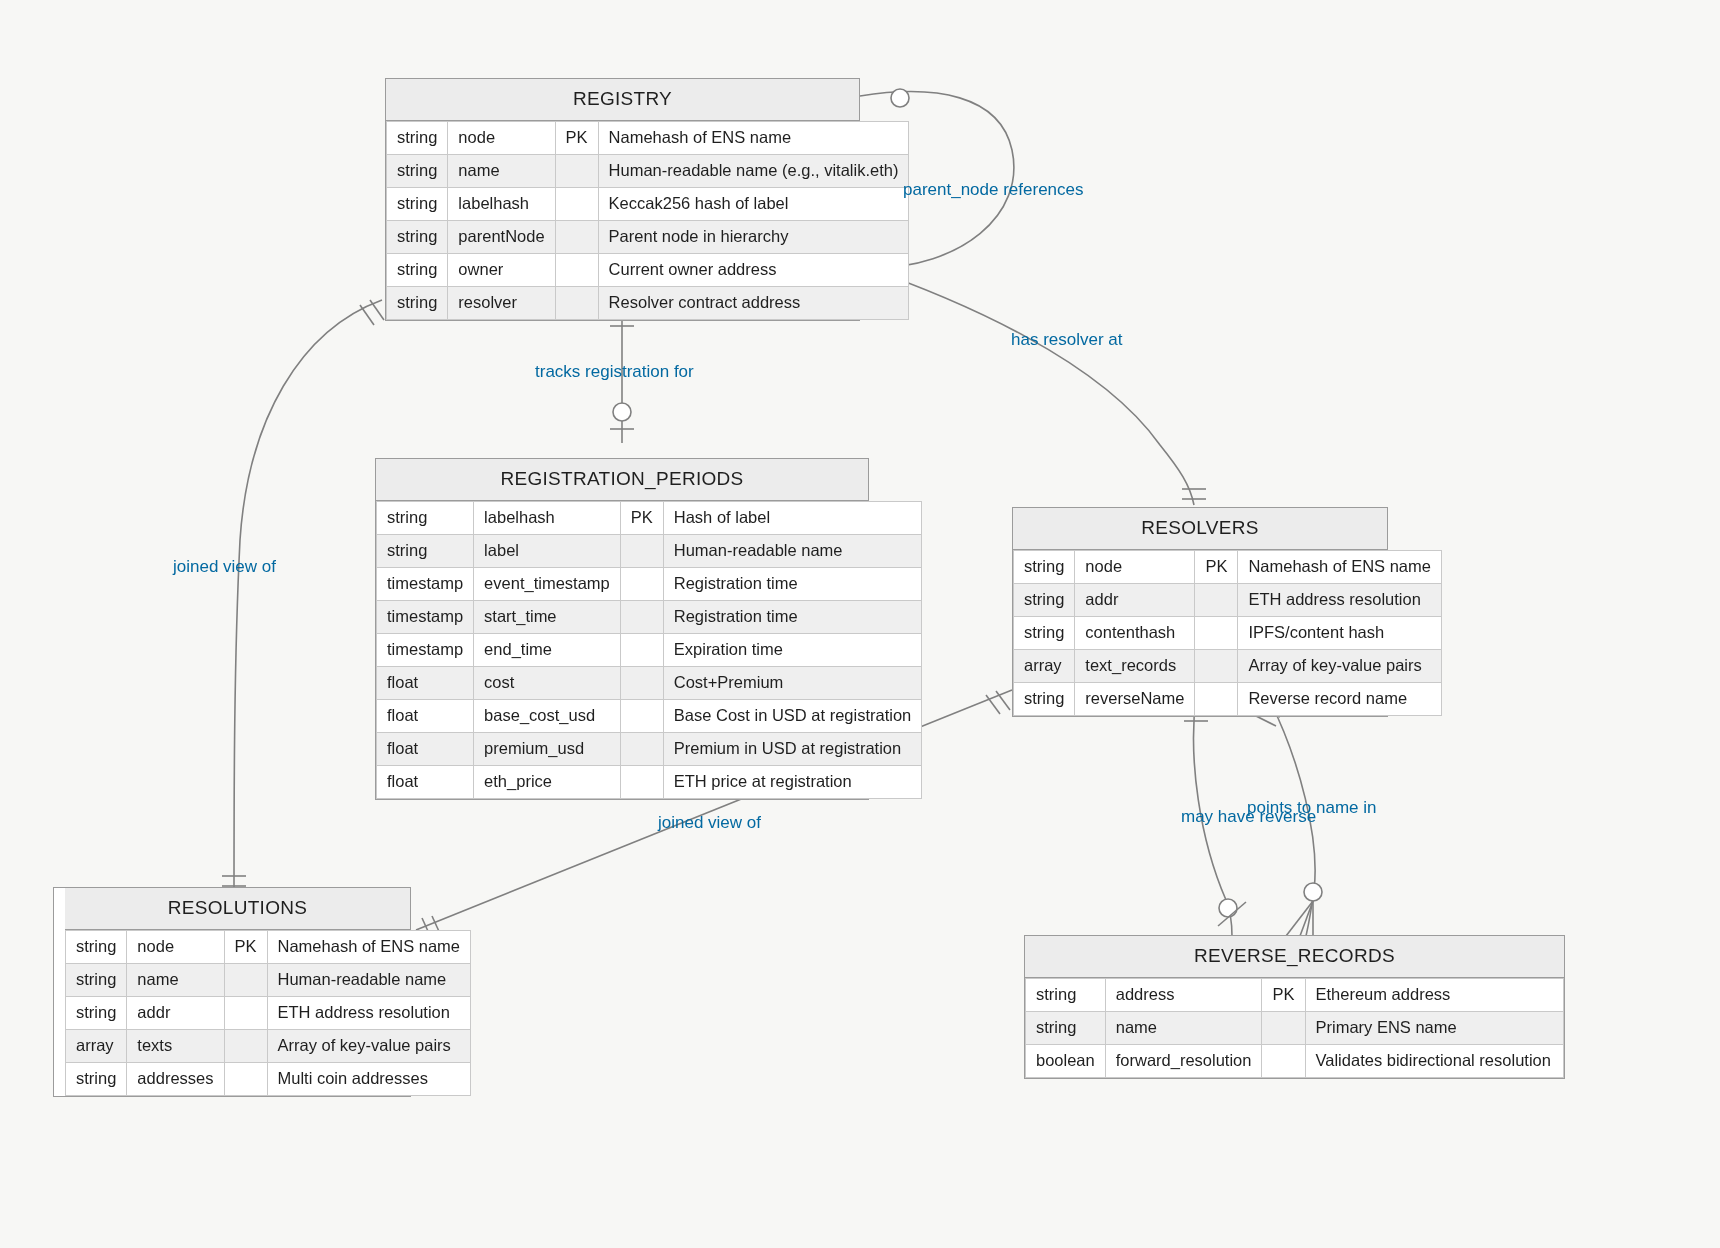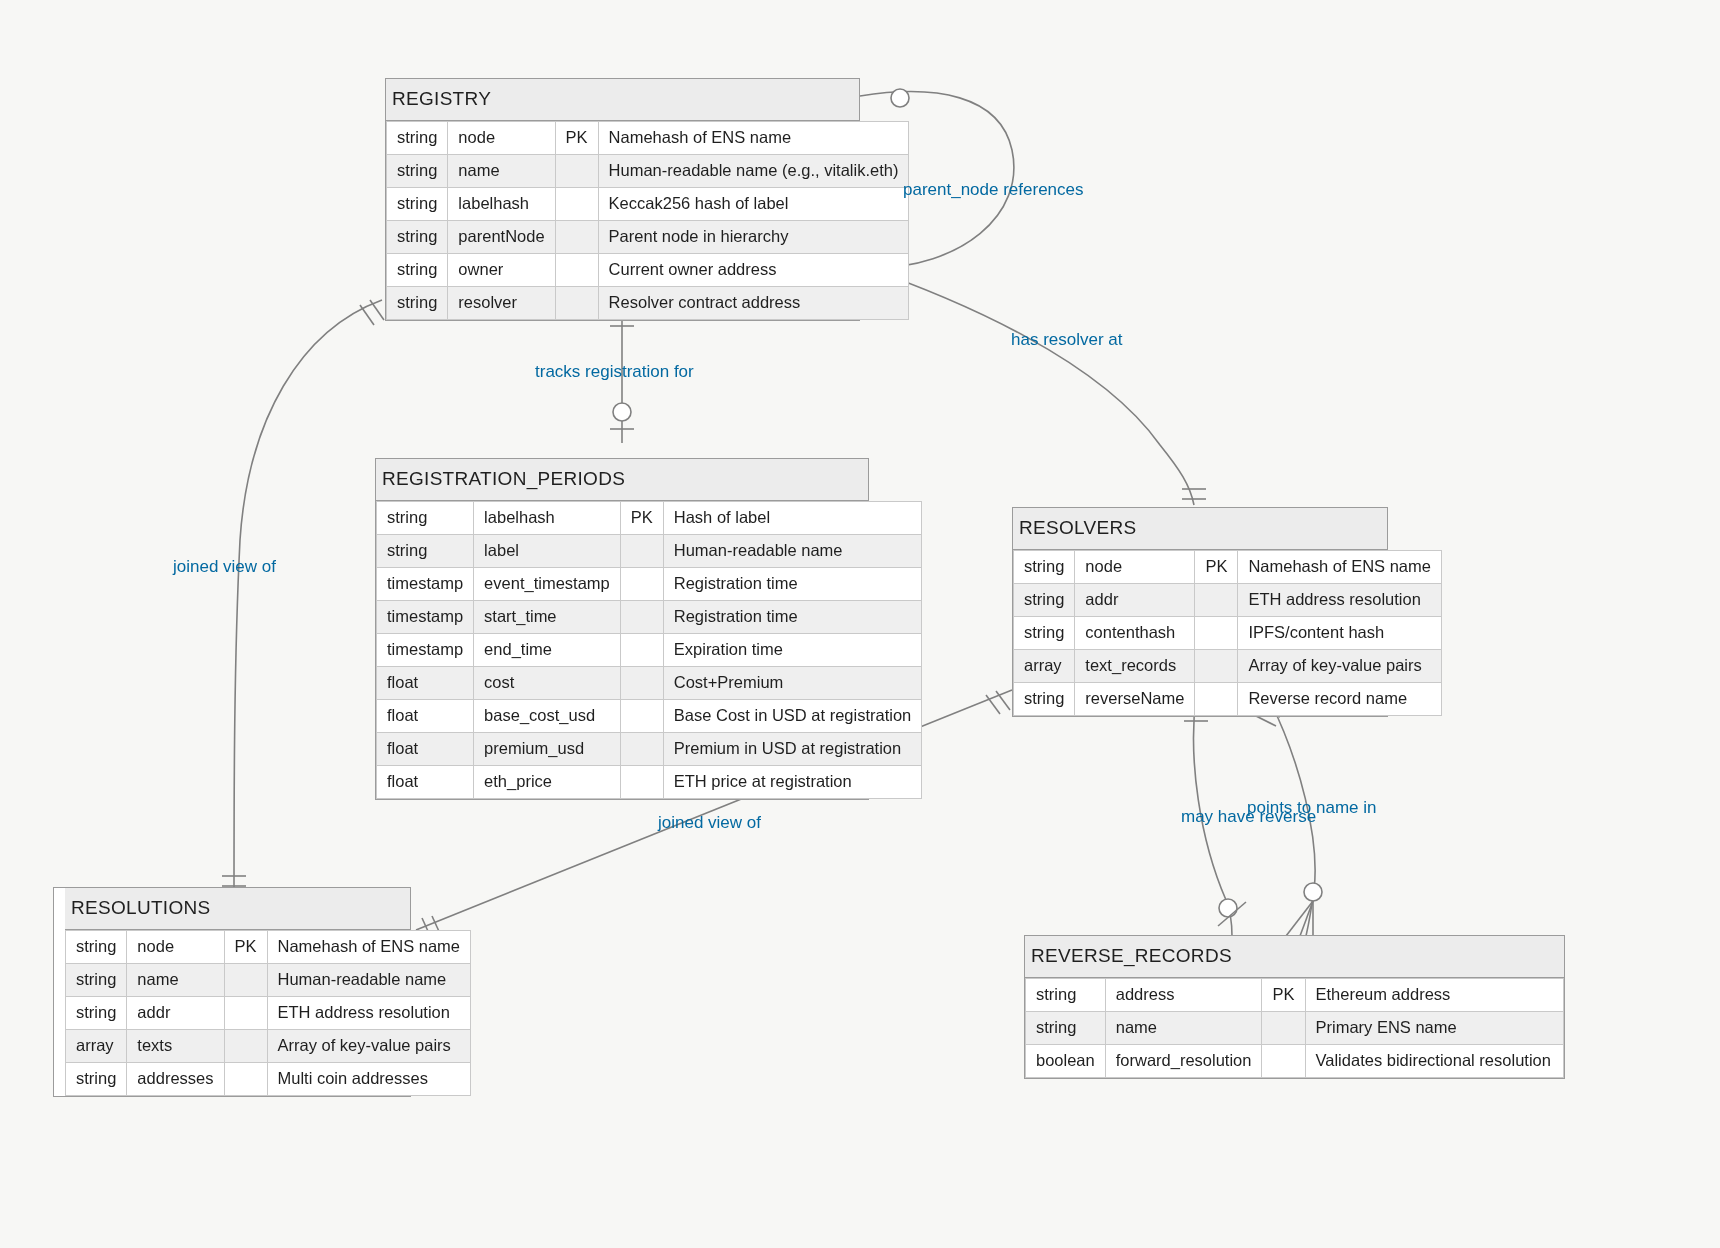--- a/index.html
+++ b/index.html
@@ -31,20 +31,21 @@
   }
   .entity {
     position: absolute;
     border: 1px solid #9b9b9b;
     background: #ffffff;
     box-sizing: border-box;
   }
   .entity-title {
     background: #ececec;
     border-bottom: 1px solid #9b9b9b;
+    text-align: center;
     font-size: 19px;
     letter-spacing: 0.3px;
     padding: 9px 6px 10px 6px;
     color: #1f1f1f;
   }
   table.attrs {
     border-collapse: collapse;
     width: 100%;
     font-size: 16.5px;
   }

